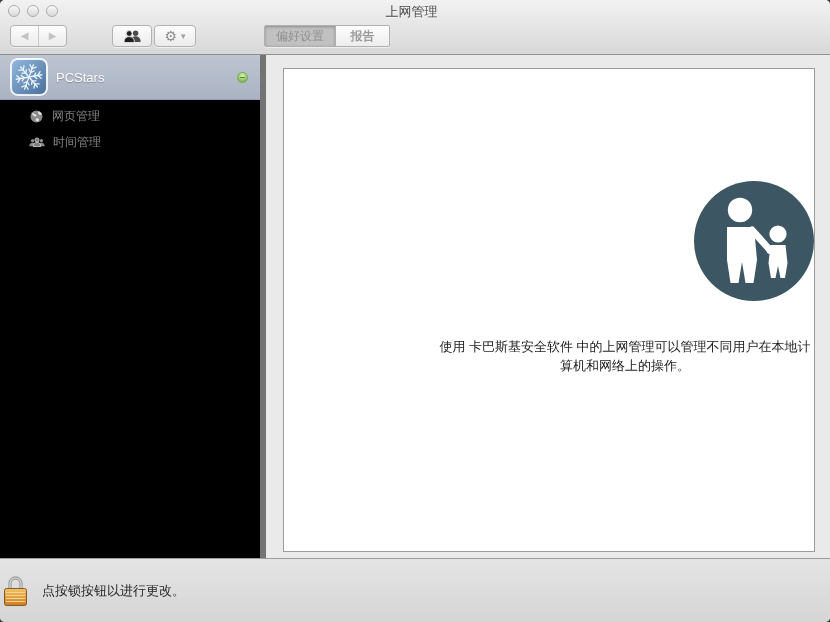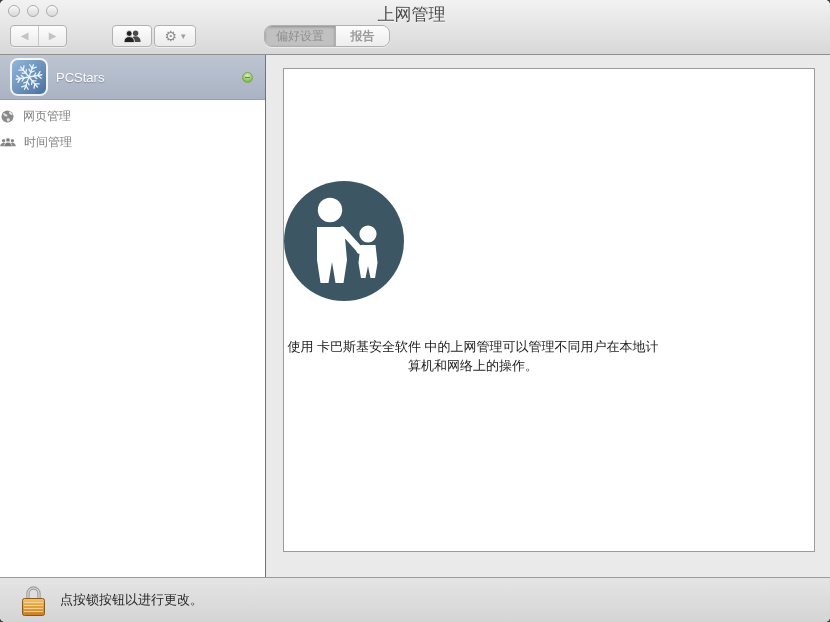--- a/index.html
+++ b/index.html
@@ -5,61 +5,61 @@
   html,body{margin:0;padding:0;background:#3c3c3c;font-family:"Liberation Sans","DejaVu Sans",sans-serif;}
   .window{position:relative;width:830px;height:622px;display:flex;flex-direction:column;
           border-radius:5px;overflow:hidden;background:#eaeaea;box-sizing:border-box;}
   
   .header{height:55px;box-sizing:border-box;border-bottom:1px solid #8f8f8f;
           background:linear-gradient(#f2f2f2,#d8d8d8);position:relative;flex:0 0 auto;}
   .titlebar{position:relative;height:22px;}
   .traffic{position:absolute;left:8px;top:5px;display:flex;gap:7px;}
   .traffic span{width:12px;height:12px;border-radius:50%;border:1px solid #aaaaaa;box-sizing:border-box;
           background:linear-gradient(#f7f7f7,#d9d9d9);box-shadow:inset 0 1px 1px rgba(255,255,255,.9);}
-  .win-title{position:absolute;left:0;right:7px;top:3px;text-align:center;font-size:17px;color:#4a4a4a;
+  .win-title{position:absolute;left:0;right:7px;top:3px;text-align:center;font-size:13px;color:#4a4a4a;
           text-shadow:0 1px 0 rgba(255,255,255,.6);}
   .tb-btn{position:absolute;top:25px;height:22px;box-sizing:border-box;border:1px solid #b2b2b2;border-radius:4px;
           background:linear-gradient(#fdfdfd,#ebebeb);box-shadow:0 1px 0 rgba(255,255,255,.55);
           display:flex;align-items:center;justify-content:center;}
   .navseg{left:10px;width:57px;padding:0;}
   .navseg .cell{flex:1;text-align:center;font-size:10px;color:#c3c3c3;line-height:20px;}
   .navseg .cell + .cell{border-left:1px solid #c9c9c9;}
   .users-btn{left:112px;width:40px;}
   .gear-btn{left:154px;width:42px;gap:4px;}
   .gear-glyph{font-size:14px;color:#8d8d8d;line-height:1;}
   .caret{font-size:9px;color:#9e9e9e;line-height:1;}
-  .tabs{position:absolute;left:264px;top:25px;height:22px;display:flex;border:1px solid #b0b0b0;border-radius:8px;
+  .tabs{position:absolute;left:264px;top:25px;height:22px;display:flex;border:1px solid #b0b0b0;border-radius:2px;
         overflow:hidden;box-sizing:border-box;box-shadow:0 1px 0 rgba(255,255,255,.5);}
   .seg{min-width:54px;padding:0 11px;box-sizing:border-box;font-size:12px;color:#9b9b9b;line-height:20px;text-align:center;
        background:linear-gradient(#fdfdfd,#ededed);}
   .seg.selected{background:#c1c1c1;box-shadow:inset 0 1px 3px rgba(0,0,0,.28);color:#8f8f8f;}
   .seg + .seg{border-left:1px solid #b0b0b0;font-weight:bold;}
   
   .content{flex:1;display:flex;min-height:0;}
-  .sidebar{width:266px;flex:0 0 auto;background:#ffffff;border-right:1px solid #737373;box-sizing:border-box;}
+  .sidebar{width:266px;flex:0 0 auto;background:#000000;border-right:6px solid #737373;box-sizing:border-box;}
   .user-row{height:45px;display:flex;align-items:center;padding:0 12px;box-sizing:border-box;
         background:linear-gradient(#bdc5d2,var(--selection_bg,#aab3c3));border-bottom:1px solid #99a1b1;}
   .avatar{width:34px;height:34px;border-radius:6px;box-shadow:0 0 0 2px rgba(255,255,255,.85),0 1px 2px rgba(0,0,0,.35);flex:0 0 auto;}
   .user-name{margin-left:10px;font-size:13px;color:#fafbfc;text-shadow:0 1px 1px rgba(0,0,0,.25);flex:1;}
   .status-dot{width:11px;height:11px;border-radius:50%;position:relative;flex:0 0 auto;
         background:radial-gradient(circle at 50% 30%,#d9f0b6,var(--status_green,#8cc063) 65%,#6aa53e);
         border:1px solid #77a94a;box-sizing:border-box;}
   .status-dot::after{content:"";position:absolute;left:2px;right:2px;top:4px;height:1.6px;background:#558f2e;border-radius:1px;}
   .side-list{padding-top:3px;}
-  .side-item{height:26px;display:flex;align-items:center;gap:8px;}
+  .side-item{height:26px;display:flex;align-items:center;padding-left:29px;gap:8px;}
   .side-item .label{font-size:12px;color:#828282;}
   .side-item svg{flex:0 0 auto;display:block;}
   .main{flex:1;background:#eaeaea;position:relative;}
   .panel{position:absolute;left:17px;top:13px;width:530px;height:482px;background:#ffffff;border:1px solid #9c9c9c;
-         box-sizing:content-box;display:flex;flex-direction:column;align-items:flex-start;padding-top:0;}
+         box-sizing:content-box;display:flex;flex-direction:column;align-items:flex-end;padding-top:0;}
   .figure-wrap{margin-top:112px;width:120px;height:120px;}
   .description{margin-top:36px;width:378px;text-align:center;font-size:13px;line-height:19px;color:#1d1d1d;}
   
-  .footer{height:45px;flex:0 0 auto;box-sizing:border-box;border-top:1px solid #9c9c9c;
-          background:linear-gradient(#e4e4e4,#d5d5d5);display:flex;align-items:center;padding-left:20px;}
+  .footer{height:64px;flex:0 0 auto;box-sizing:border-box;border-top:1px solid #9c9c9c;
+          background:linear-gradient(#e4e4e4,#d5d5d5);display:flex;align-items:center;padding-left:2px;}
   .lock-hint{margin-left:13px;font-size:13px;color:#262626;}
 </style>
 </head>
 <body>
 
 <div class="window">
 
   <div class="header">
     <div class="titlebar">
       <div class="traffic">

